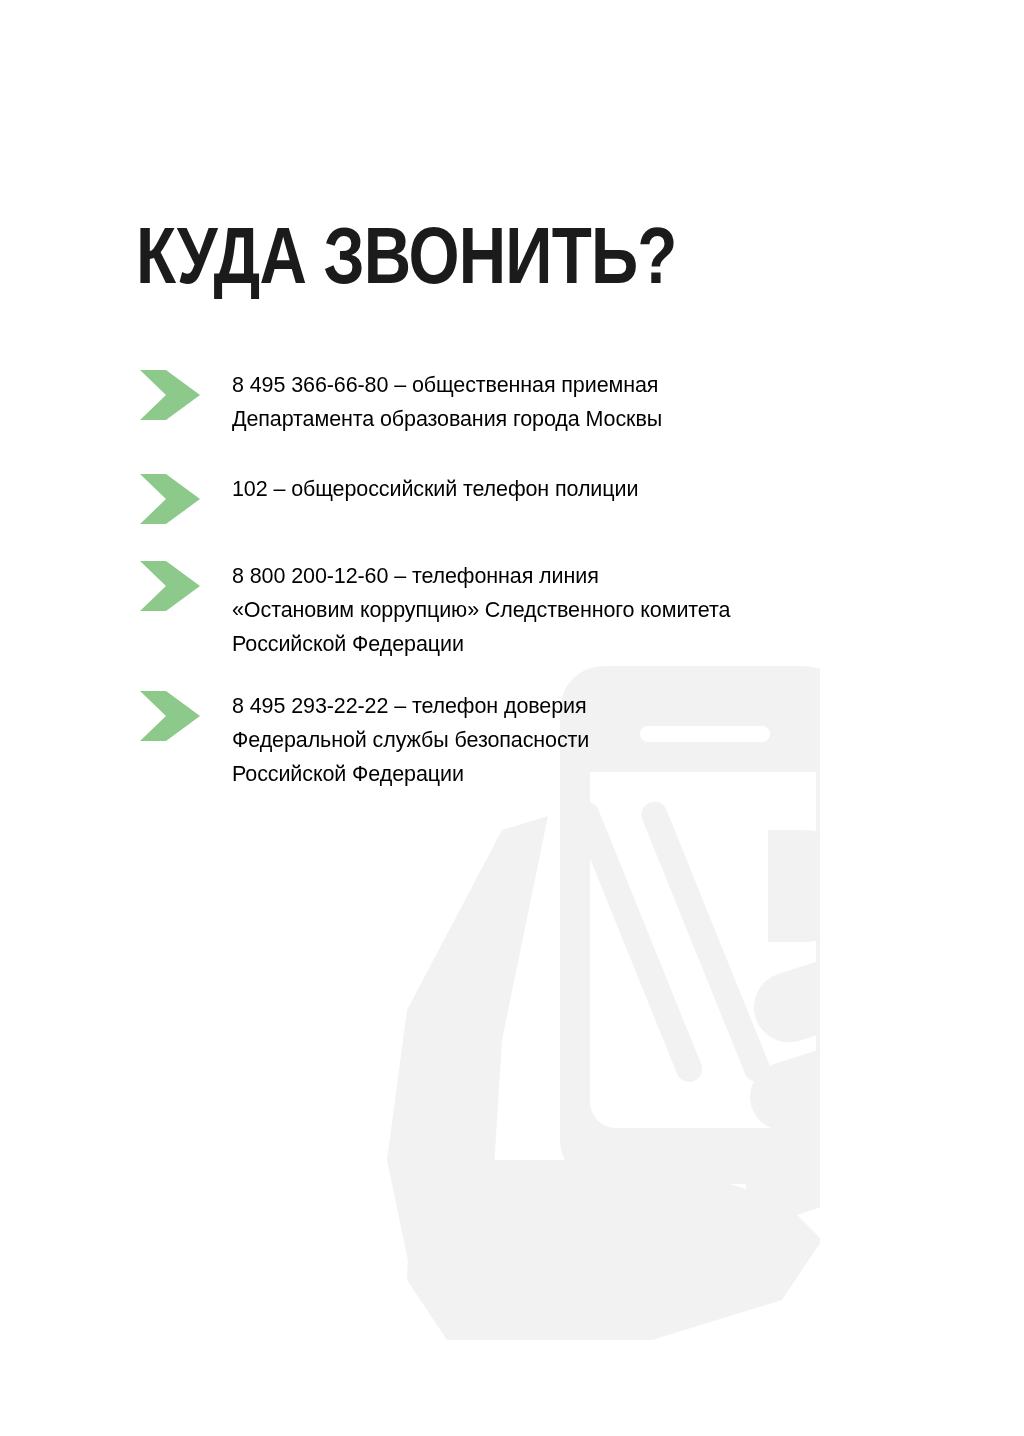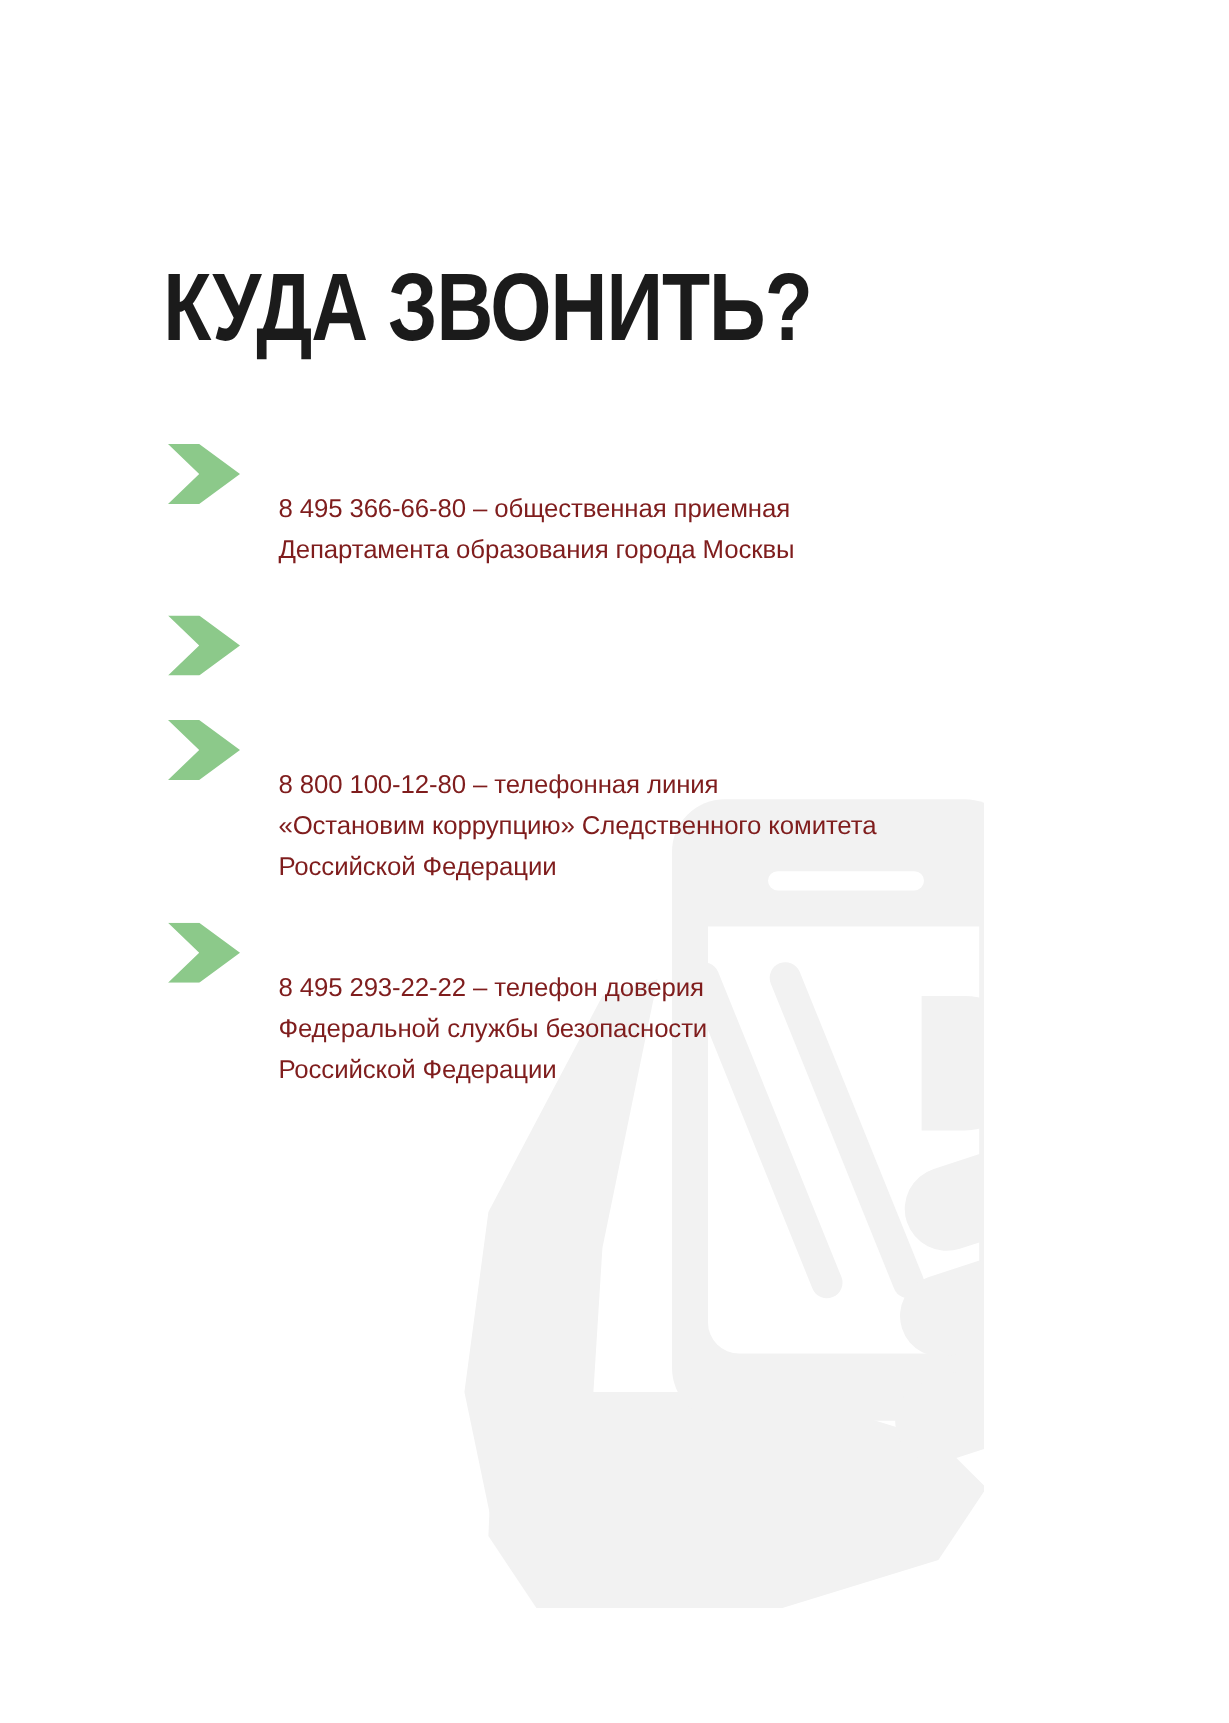--- a/index.html
+++ b/index.html
@@ -75,24 +75,23 @@
     flex: 0 0 auto;
     width: 60px;
     height: 50px;
     margin-right: 32px;
     margin-top: 2px;
   }
   .contact-text {
     font-family: "Liberation Sans", sans-serif;
     font-size: 21.5px;
     line-height: 34px;
-    color: #7f1d1d;
+    color: #000000;
     white-space: pre-line;
     letter-spacing: -0.1px;
-    margin-top: 39px;
   }
 
   
   .page-number {
     position: absolute;
     left: 824px;
     top: 1286px;
     font-family: "Liberation Sans", sans-serif;
     font-size: 23px;
     font-weight: bold;
@@ -144,29 +143,30 @@
       <span class="contact-text">8 495 366-66-80 – общественная приемная
 Департамента образования города Москвы</span>
     </div>
 
     <div class="contact-item">
       <span class="chevron-icon">
         <svg viewBox="0 0 60 50" width="60" height="50" xmlns="http://www.w3.org/2000/svg" aria-hidden="true">
           <polygon points="0,0 26,0 60,25 26,50 0,50 26,25" fill="#8cc98a"></polygon>
         </svg>
       </span>
+      <span class="contact-text">102 – общероссийский телефон полиции</span>
     </div>
 
     <div class="contact-item">
       <span class="chevron-icon">
         <svg viewBox="0 0 60 50" width="60" height="50" xmlns="http://www.w3.org/2000/svg" aria-hidden="true">
           <polygon points="0,0 26,0 60,25 26,50 0,50 26,25" fill="#8cc98a"></polygon>
         </svg>
       </span>
-      <span class="contact-text">8 800 100-12-80 – телефонная линия
+      <span class="contact-text">8 800 200-12-60 – телефонная линия
 «Остановим коррупцию» Следственного комитета
 Российской Федерации</span>
     </div>
 
     <div class="contact-item">
       <span class="chevron-icon">
         <svg viewBox="0 0 60 50" width="60" height="50" xmlns="http://www.w3.org/2000/svg" aria-hidden="true">
           <polygon points="0,0 26,0 60,25 26,50 0,50 26,25" fill="#8cc98a"></polygon>
         </svg>
       </span>

